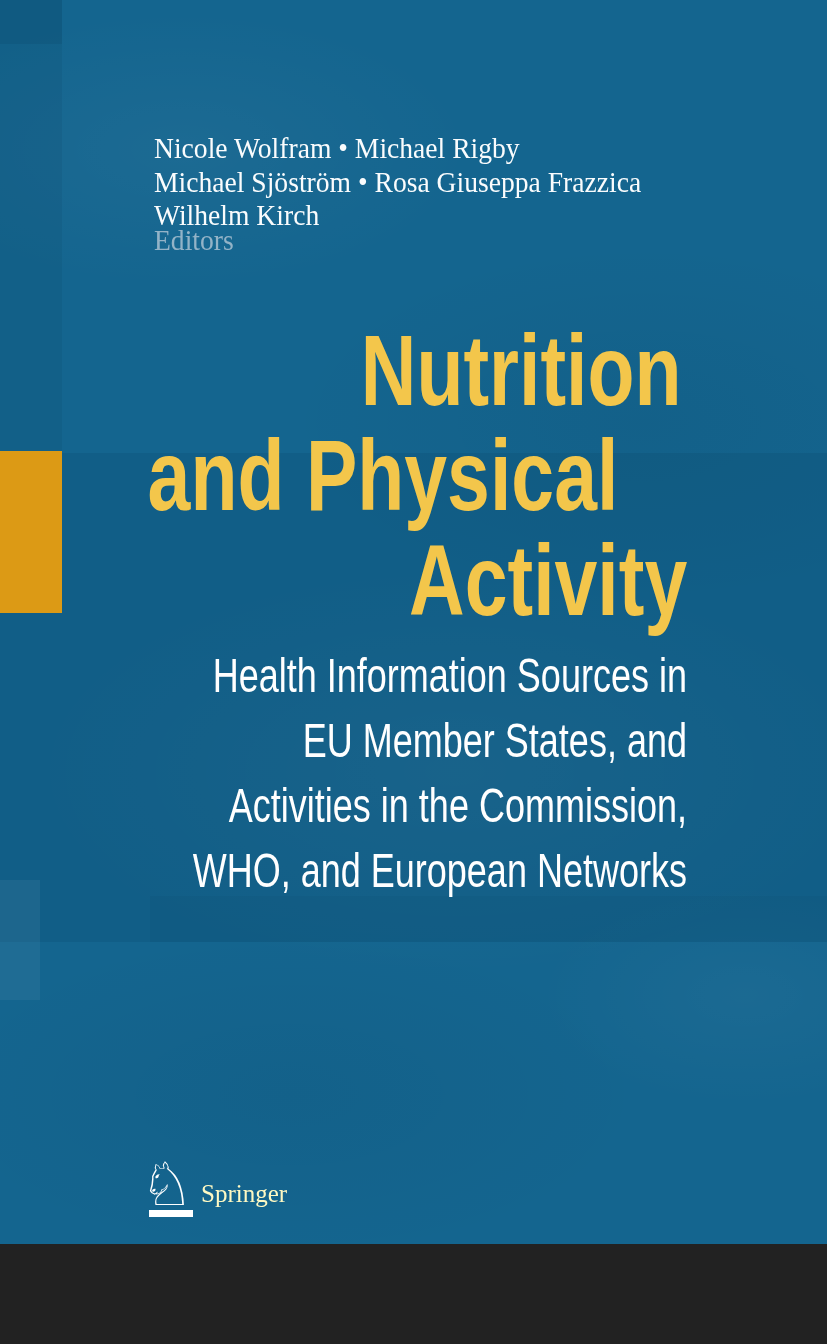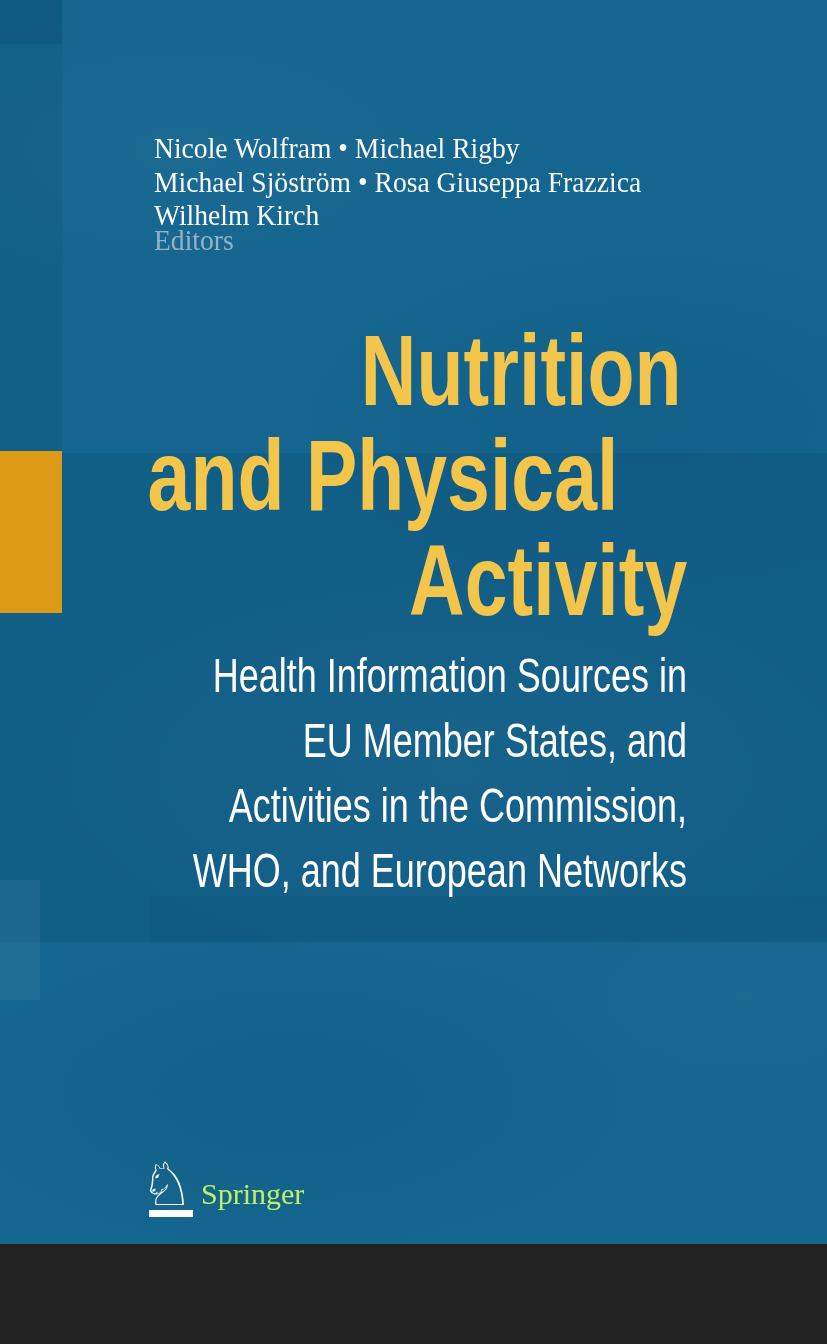--- a/index.html
+++ b/index.html
@@ -117,23 +117,23 @@
     font-family: "DejaVu Sans", sans-serif;
     font-size: 60px; line-height: 60px;
   }
   .springer-underline {
     position: absolute; left: 149px; top: 1210px;
     width: 44px; height: 7px;
     background: #FFFFFF;
   }
   .springer-name {
     position: absolute; left: 201px; top: 1175px;
-    color: #bef264;
+    color: #fef9c3;
     font-family: "Liberation Serif", serif;
-    font-size: 30px; line-height: 38px;
+    font-size: 25px; line-height: 38px;
     white-space: nowrap;
   }
 </style>
 </head>
 <body>
 
 <div class="cover">
 
   <div class="texture"></div>
   <div class="seam-left-top"></div>

